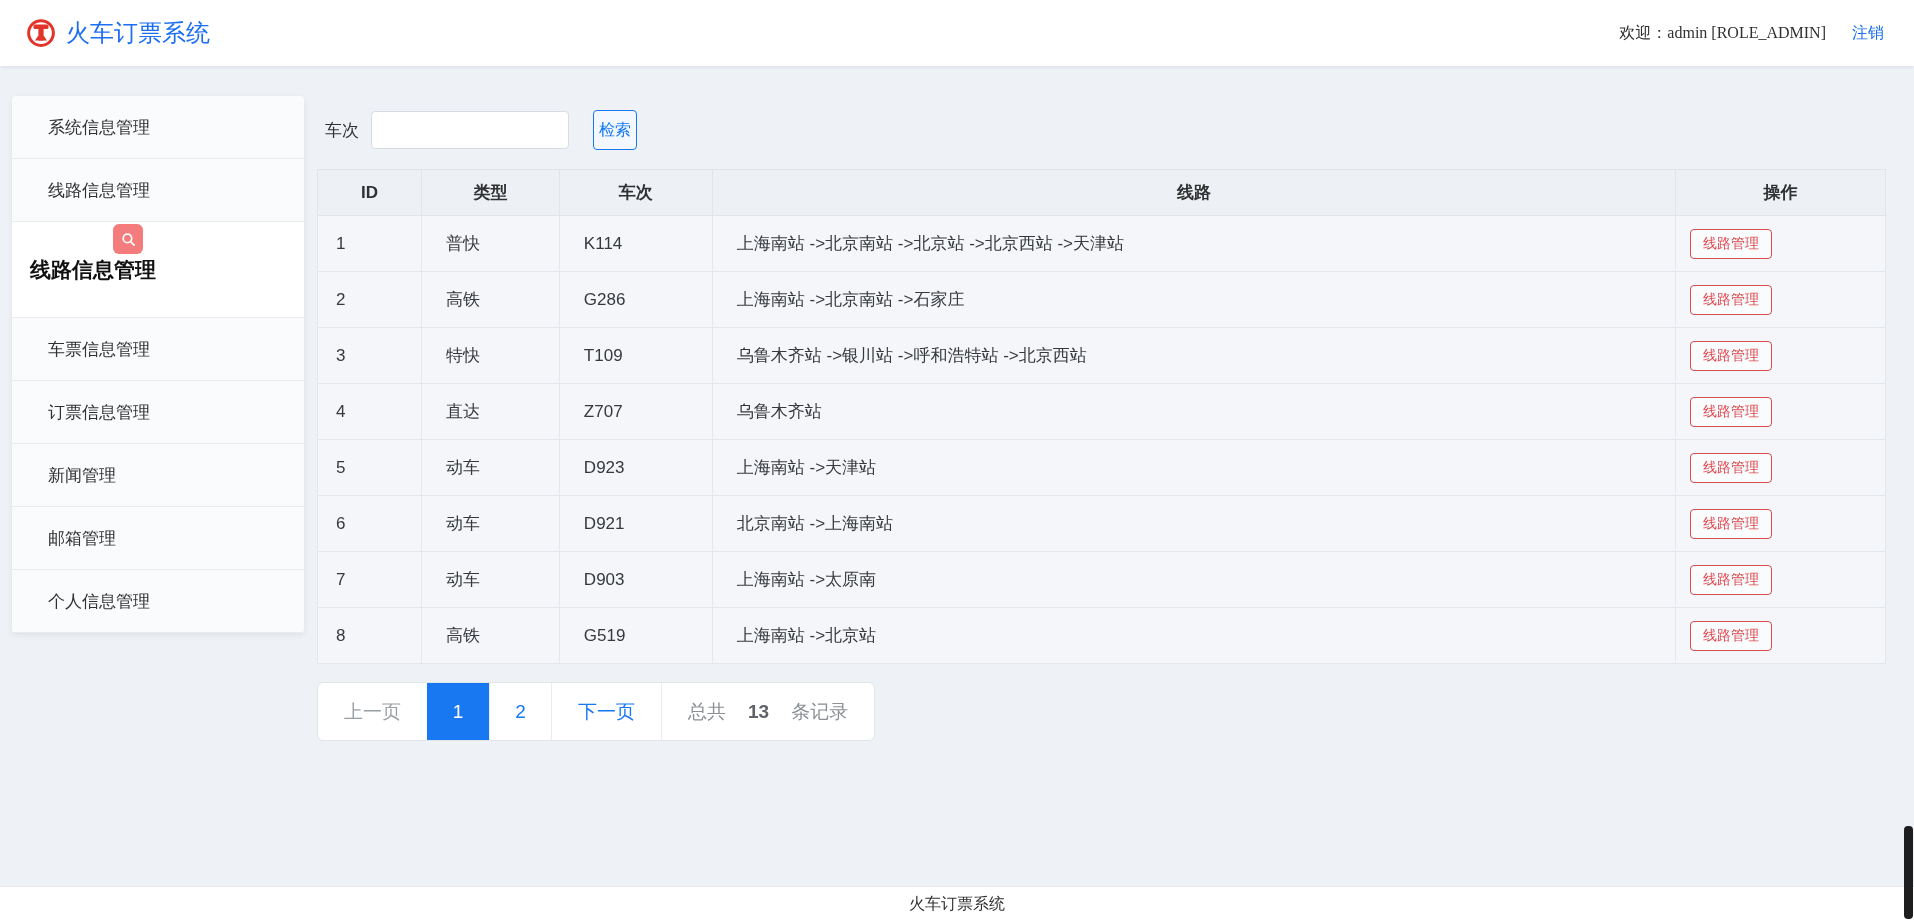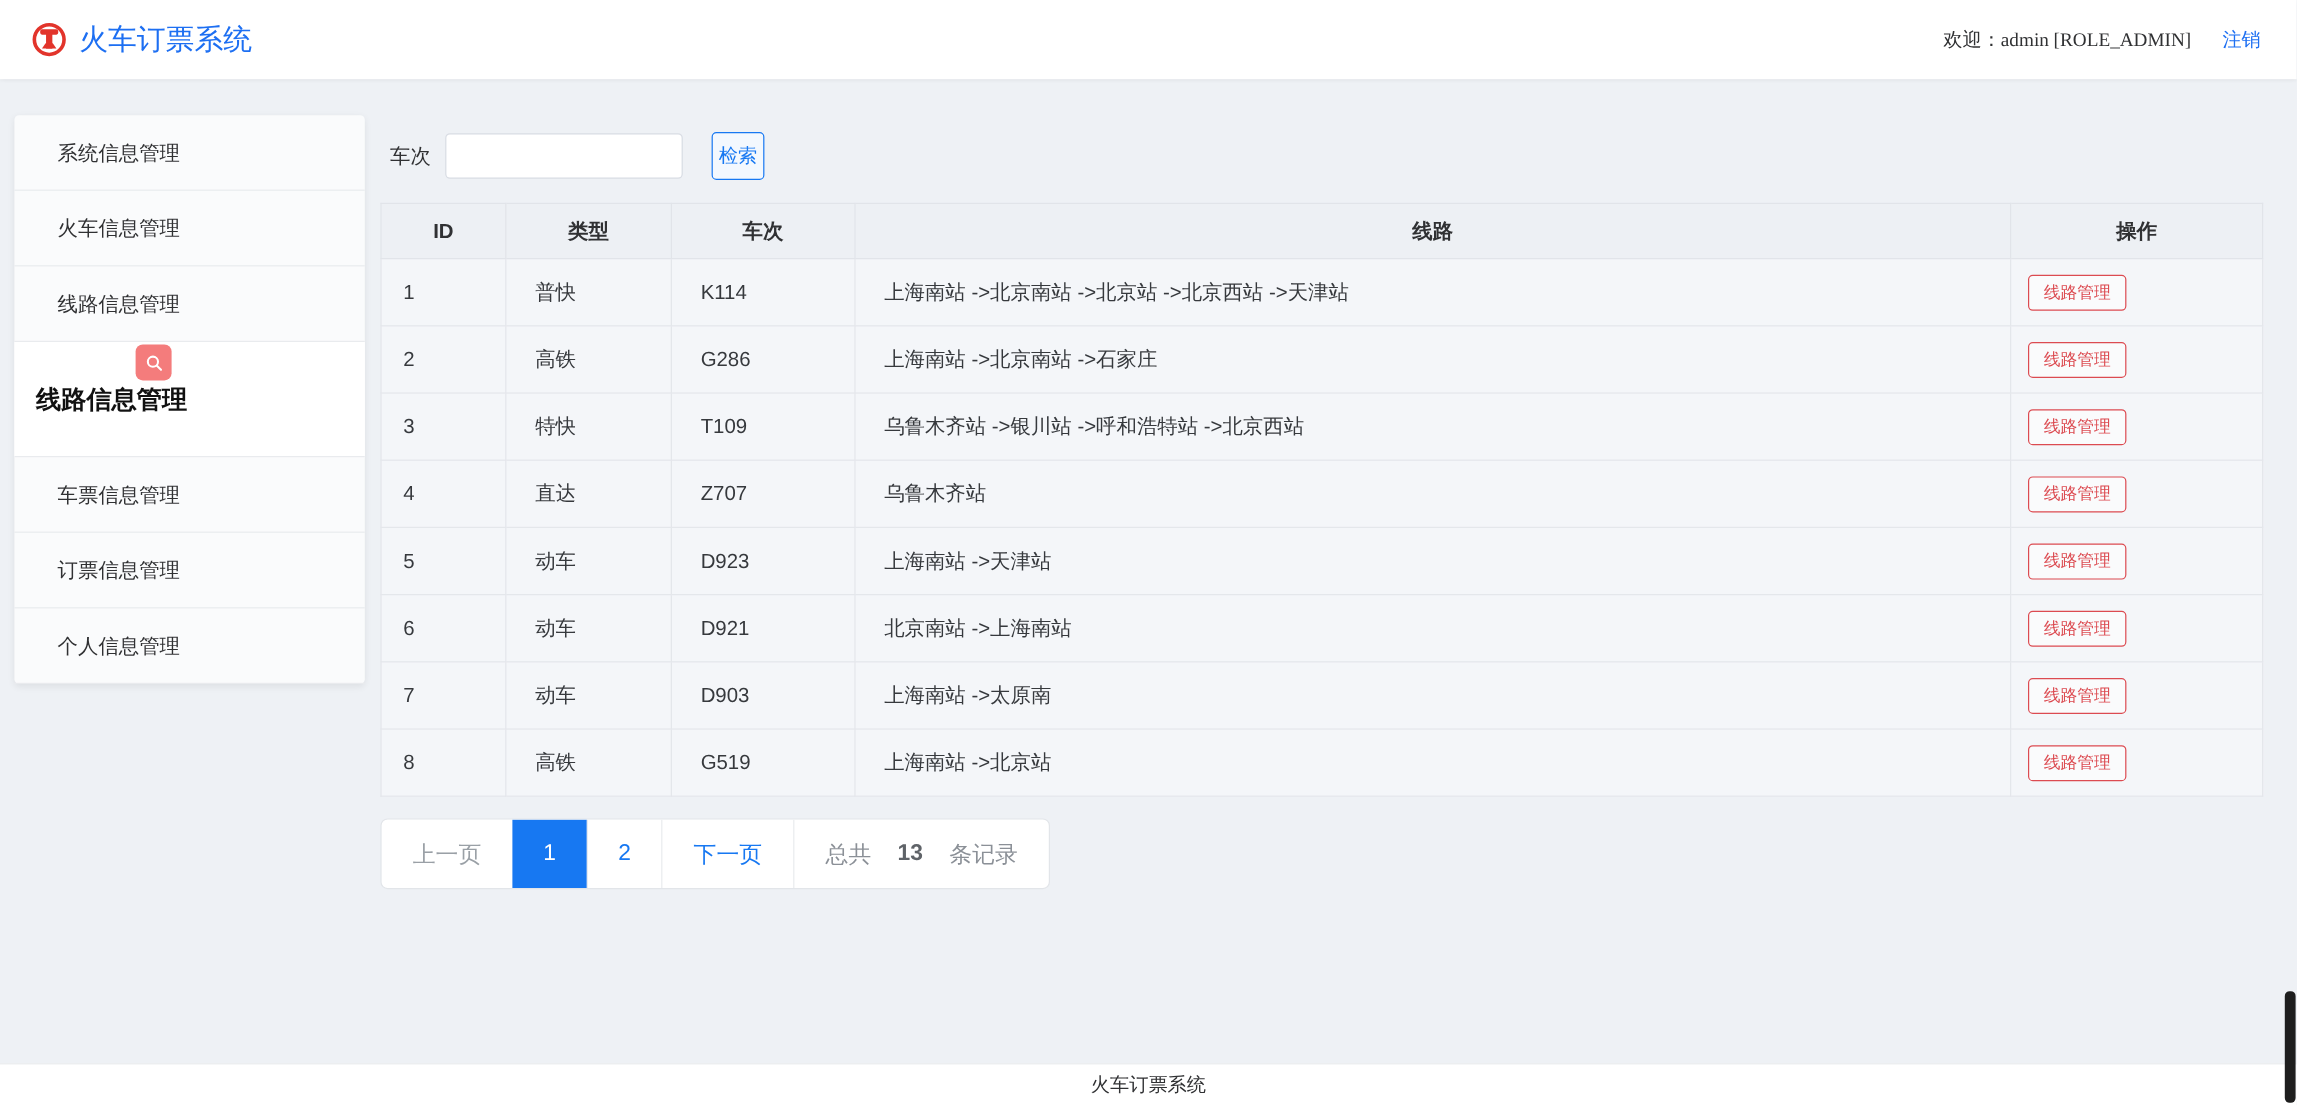--- a/index.html
+++ b/index.html
@@ -130,36 +130,39 @@
   </div>
 </div>
 
 <div class="main">
 
   <nav class="sidebar">
       <div class="side-item">
         <span>系统信息管理</span>
       </div>
       <div class="side-item">
-        <span>火车信息管理</span>
-      </div>
-      <div class="side-item">
         <span>线路信息管理</span>
       </div>
       <div class="side-item active"><span class="badge">
           <svg width="17" height="17" viewBox="0 0 24 24" fill="none" stroke="#fff" stroke-width="2.4" stroke-linecap="round">
             <circle cx="10.5" cy="10.5" r="6"></circle>
             <line x1="15.2" y1="15.2" x2="20" y2="20"></line>
           </svg>
         </span><span>线路信息管理</span></div>
       <div class="side-item">
         <span>车票信息管理</span>
       </div>
       <div class="side-item">
         <span>订票信息管理</span>
+      </div>
+      <div class="side-item">
+        <span>新闻管理</span>
+      </div>
+      <div class="side-item">
+        <span>邮箱管理</span>
       </div>
       <div class="side-item">
         <span>个人信息管理</span>
       </div>
     </nav>
 
   <div class="content">
 
     <div class="search-row">
       <span class="search-label">车次</span>

